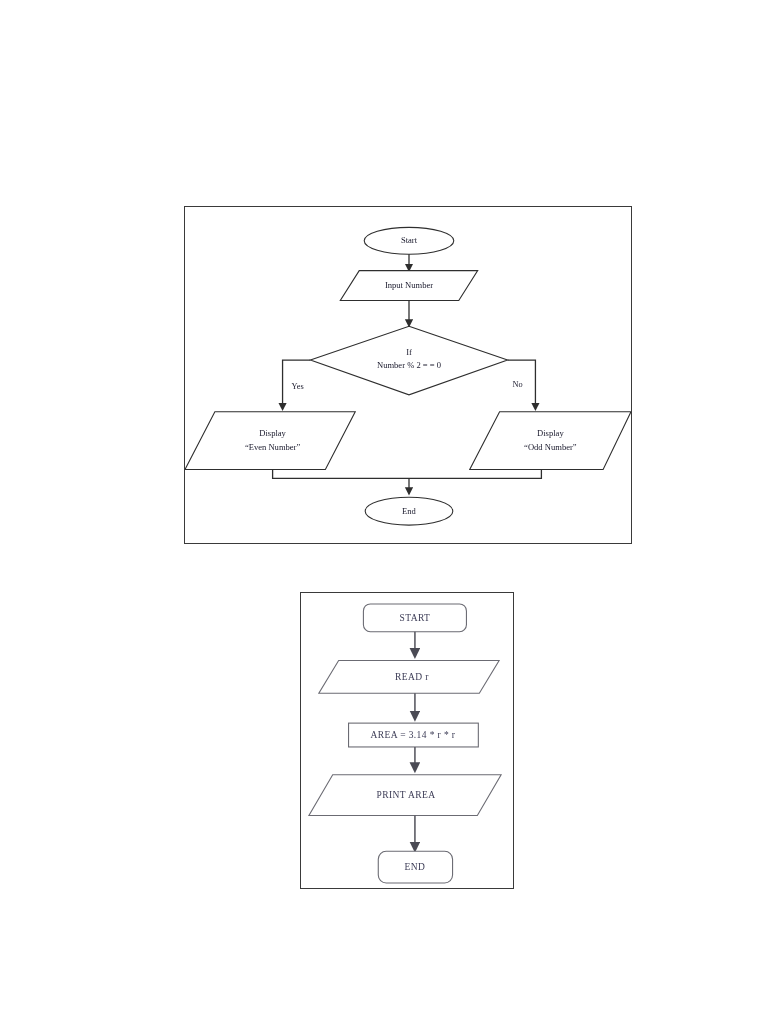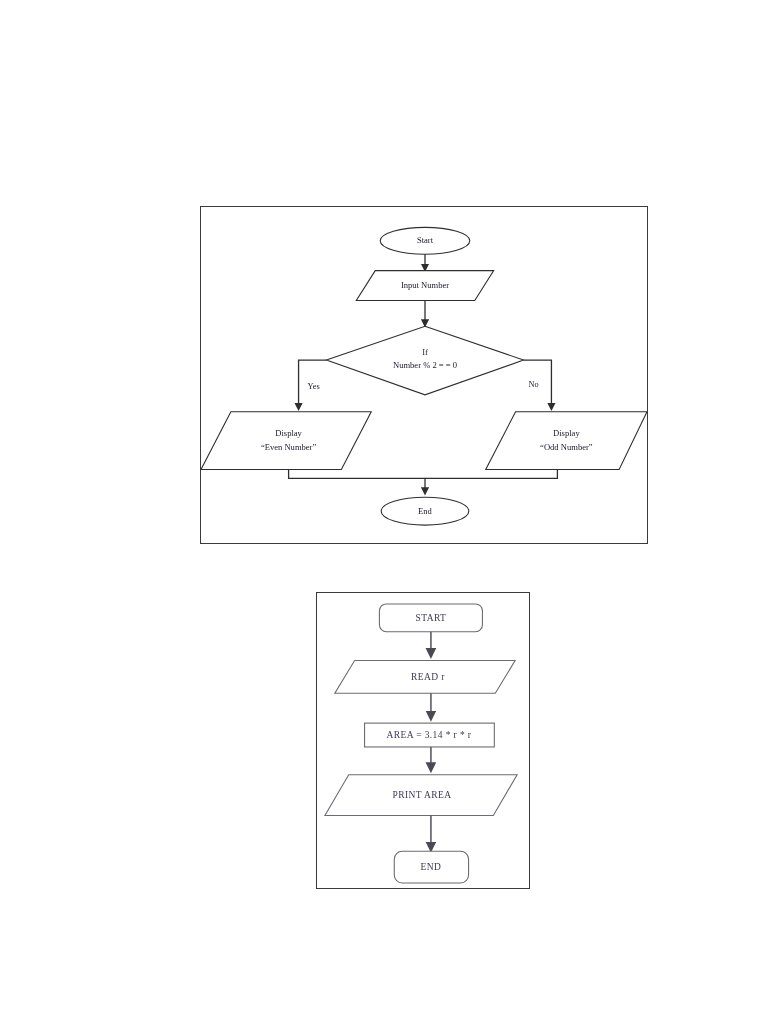--- a/index.html
+++ b/index.html
@@ -19,21 +19,20 @@
   .page {
     position: absolute;
     inset: 0;
     background: #ffffff;
   }
   .figure-frame {
     position: absolute;
     background: #ffffff;
     border: 1px solid #3a3a3a;
     box-sizing: border-box;
-    margin-left: 16px;
   }
   #figure-even-odd {
     left: 184px;
     top: 206px;
     width: 448px;
     height: 338px;
   }
   #figure-area {
     left: 300px;
     top: 592px;

